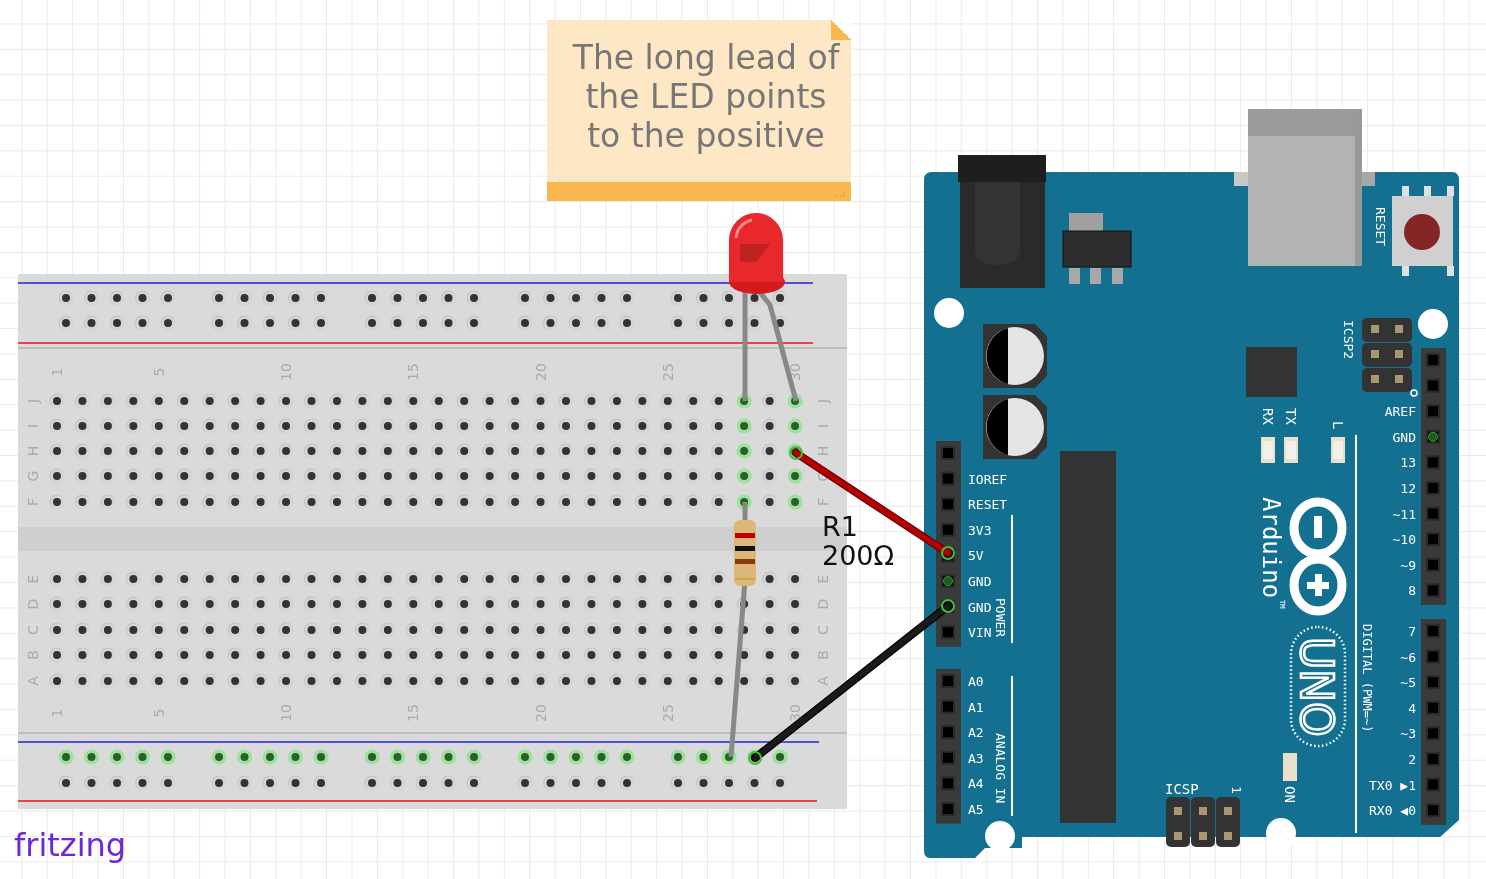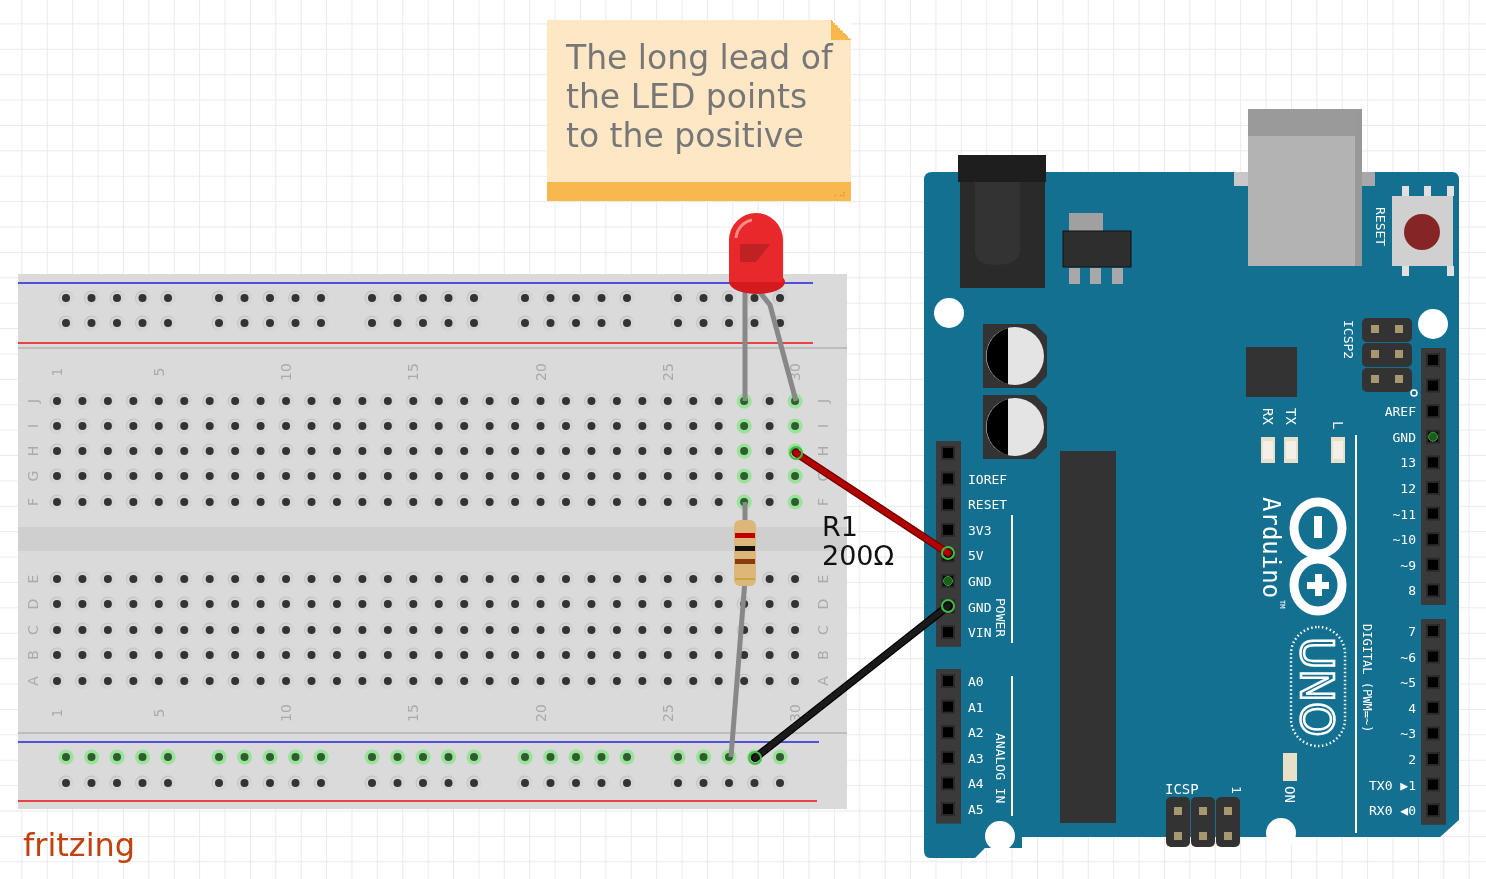--- a/index.html
+++ b/index.html
@@ -7,23 +7,23 @@
     font-family:"DejaVu Sans",sans-serif;}
   #grid{position:absolute;left:0;top:0;width:1486px;height:879px;
     background-image:linear-gradient(#e8eaee 1px,transparent 1px),linear-gradient(90deg,#e8eaee 1px,transparent 1px);
     background-size:25.4px 25.4px;background-position:-4px -2px;}
   svg{position:absolute;left:0;top:0;}
   .note{position:absolute;left:547px;top:20px;width:304px;height:181px;}
   .note-body{position:absolute;left:0;top:0;width:304px;height:162px;background:#fee7c4;}
   .note-fold2{position:absolute;right:0;top:0;width:20px;height:20px;background:linear-gradient(225deg,#fff 50%,#f9b84d 50%);}
   .note-bar{position:absolute;left:0;top:162px;width:304px;height:19px;background:#f9b84d;}
   .note-grip{position:absolute;right:4px;bottom:3px;font-size:10px;color:#d59a3c;line-height:8px;letter-spacing:1px;}
-  .note-text{position:absolute;left:19px;top:18px;width:280px;font-size:33px;line-height:39px;color:#777;font-family:"DejaVu Sans",sans-serif;}
+  .note-text{position:absolute;left:19px;top:18px;width:280px;font-size:33px;line-height:39px;color:#777;font-family:"DejaVu Sans",sans-serif;text-align:center;}
   .rlabel{position:absolute;left:786px;top:512px;font-size:27px;line-height:29px;color:#111;font-family:"DejaVu Sans",sans-serif;margin-left:36px;}
-  .fritzing{position:absolute;left:23px;top:826px;font-size:32px;color:#c2410c;font-family:"DejaVu Sans",sans-serif;letter-spacing:0px;}
+  .fritzing{position:absolute;left:14px;top:826px;font-size:32px;color:#6d28d9;font-family:"DejaVu Sans",sans-serif;letter-spacing:0px;}
 </style>
 </head>
 <body>
 
 <div id="grid"></div>
 
 <svg id="scene" width="1486" height="879">
     <rect x="18" y="274" width="829" height="535" fill="#dadada"></rect>
     <rect x="18" y="527" width="829" height="24" fill="#cfcfcf"></rect>
     <line x1="18" y1="348" x2="847" y2="348" stroke="#bdbdbd" stroke-width="2"></line>

